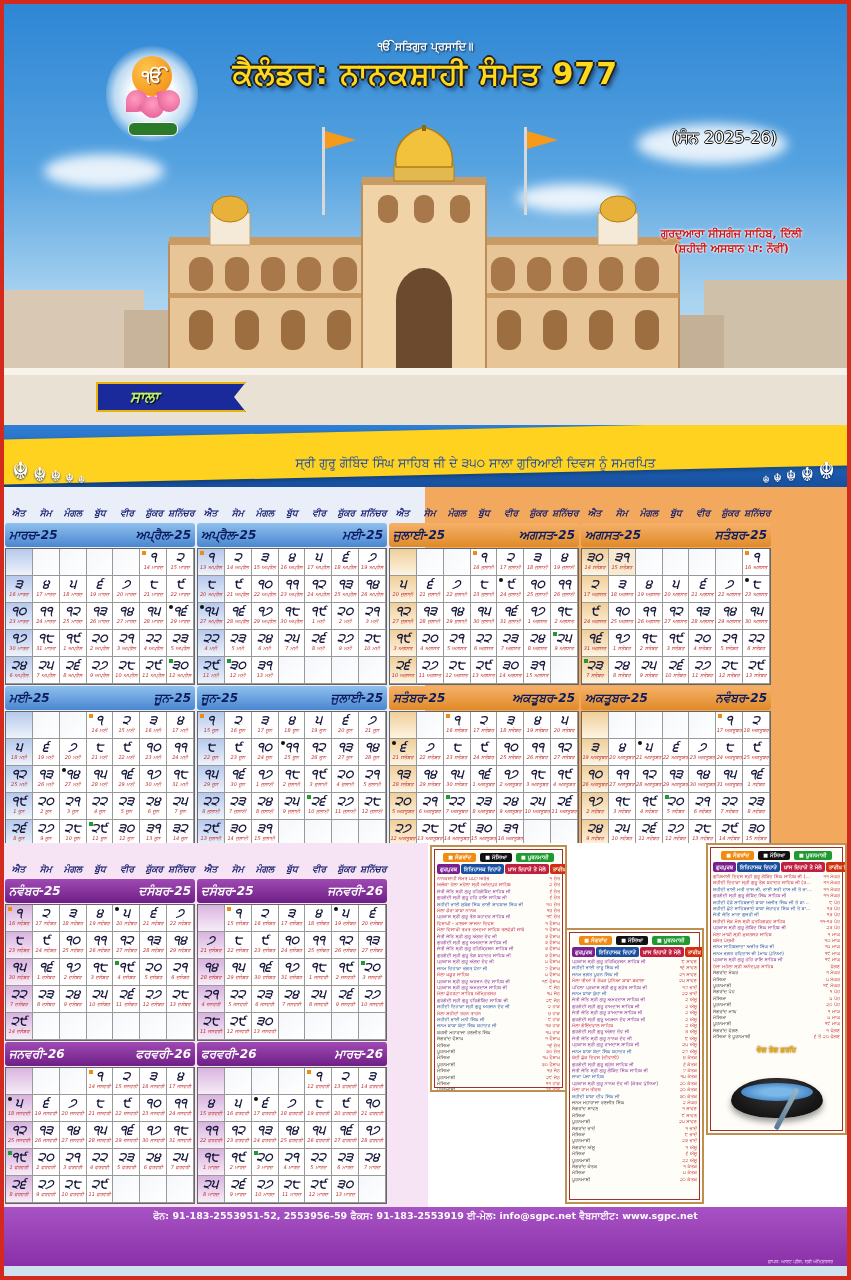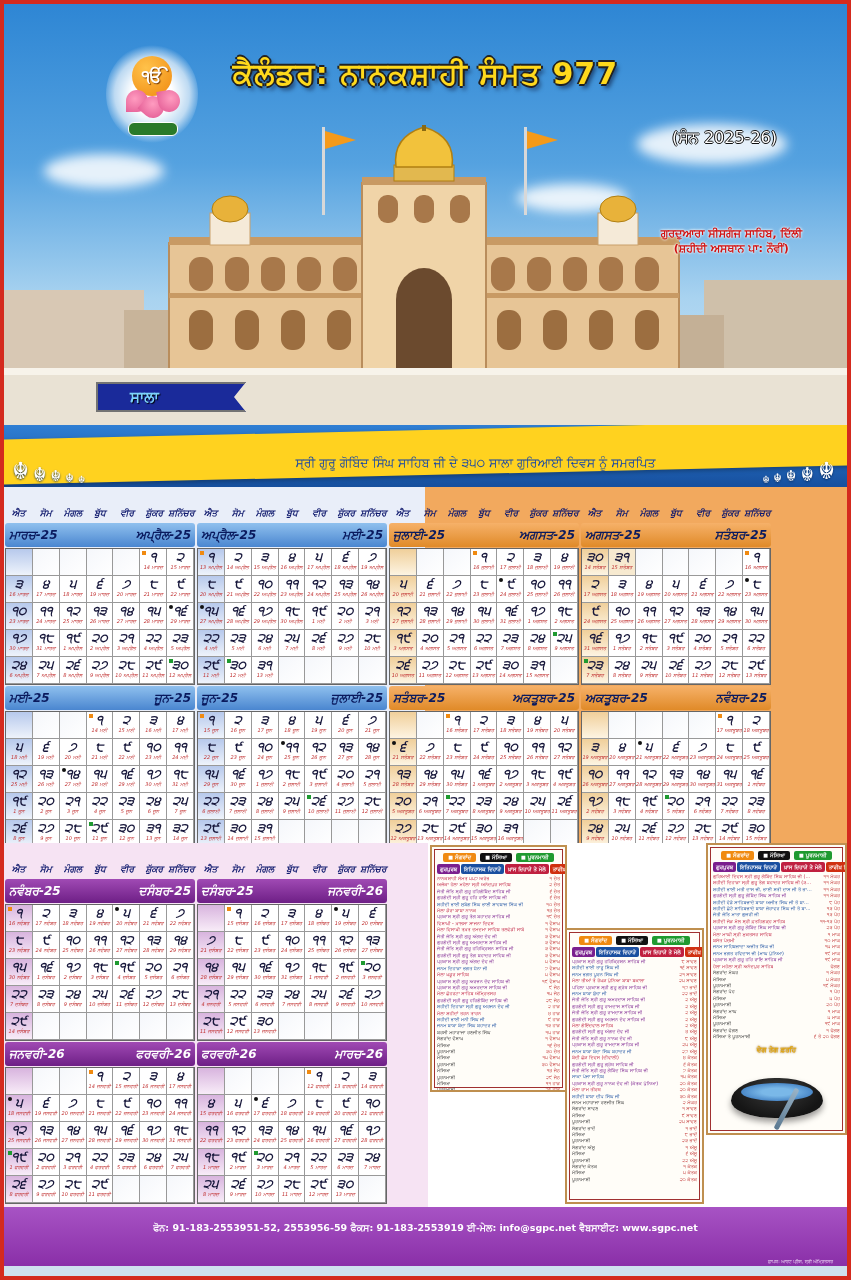--- a/index.html
+++ b/index.html
@@ -25,23 +25,23 @@
   .logo .sun{position:absolute;left:26px;top:12px;width:40px;height:40px;border-radius:50%;
       background:radial-gradient(circle at 35% 30%,#ffc24a,#f08a10);display:flex;align-items:center;
       justify-content:center;color:#fff;font-size:17px;font-weight:bold;text-shadow:1px 1px 1px #7a3b00;}
   .logo .petal{position:absolute;width:22px;height:22px;border-radius:50% 50% 50% 0;
       background:radial-gradient(circle at 40% 40%,#ff9cc0,#e05590);}
   .logo .ribbon{position:absolute;left:22px;top:78px;width:48px;height:12px;border-radius:6px;
       background:#2a7a2a;border:1px solid #fff;}
   
   .medal{position:absolute;left:44px;top:362px;width:230px;height:62px;z-index:5;}
   .medal .ribbon{position:absolute;left:48px;top:16px;width:150px;height:30px;background:#1a2a9a;
-      border:2px solid #737373;color:#7dd3fc;font-weight:bold;font-size:15px;display:flex;
+      border:2px solid #eab308;color:#bef264;font-weight:bold;font-size:15px;display:flex;
       align-items:center;padding-left:32px;box-sizing:border-box;
-      clip-path:polygon(0 0,100% 0,92% 50%,100% 100%,0 100%);text-shadow:1px 1px 1px #000;}
+      clip-path:polygon(0 0,100% 0,92% 50%,100% 100%,0 100%);text-shadow:1px 1px 1px #000;font-style:italic;}
   .medal .coin{position:absolute;left:0;top:0;width:62px;height:62px;border-radius:50%;
       background:radial-gradient(circle at 38% 32%,#fff3b8,#f5cf4e 45%,#c9991f 85%);
       border:3px double #8a6a12;display:flex;align-items:center;justify-content:center;
       color:#cc1111;font-size:19px;font-weight:bold;box-shadow:0 0 0 3px #e8c44a,2px 3px 6px rgba(0,0,0,.4);}
   
   .banner{position:absolute;left:0;top:421px;width:843px;height:62px;overflow:hidden;
           background:linear-gradient(#2f7fd4,#164f9e);}
   .banner .band{position:absolute;left:-12px;right:-12px;top:5px;height:45px;background:#ffd21f;
           transform:rotate(-1.3deg);border-radius:8px;box-shadow:0 2px 4px rgba(0,0,0,.3);}
   .banner .l1{position:absolute;left:120px;right:16px;top:10px;text-align:center;color:#1445a8;
@@ -112,21 +112,21 @@
         box-shadow:0 4px 6px rgba(0,0,0,.4);}
   .bowl::before{content:"";position:absolute;left:10px;top:5px;width:72px;height:18px;border-radius:50%;
         background:radial-gradient(ellipse,#7ab8e8 30%,#4a88c8 70%,#2a5888);}
   .ladle{position:absolute;left:58%;top:8px;width:5px;height:46px;background:linear-gradient(#9ab4c8,#5a7890);
         transform:rotate(28deg);border-radius:2px;}
   
   .footer{position:absolute;left:0;top:1203px;width:843px;height:59px;text-align:center;
           background:linear-gradient(#a753c4,#8a2fa8);}
   .footer .pub{margin-top:5px;color:#ffe23a;font-size:16.5px;font-weight:bold;
           text-shadow:1px 1px 1px #000,-1px 0 #000,0 -1px #000;}
-  .footer .contact{margin-top:15px;color:#fff;font-size:9.5px;font-weight:bold;}
+  .footer .contact{margin-top:3px;color:#fff;font-size:9.5px;font-weight:bold;}
   .footer .printer{position:absolute;right:14px;bottom:2px;color:#f3dffa;font-size:4.5px;}
   .bottom-strip{position:absolute;left:0;top:1262px;width:843px;height:12px;background:#cfe0ee;}
 </style>
 </head>
 <body>
 
 <div class="poster">
 
   <div class="photo">
     <div class="cloud" style="left:40px;top:150px;width:120px;height:34px;"></div>
@@ -180,20 +180,21 @@
 
       <rect x="318" y="2" width="3" height="88" fill="#d8d8d8"></rect>
       <polygon points="321,6 352,15 321,24" fill="#f59a1a"></polygon>
       <rect x="520" y="2" width="3" height="88" fill="#d8d8d8"></rect>
       <polygon points="523,6 554,15 523,24" fill="#f59a1a"></polygon>
 
       <rect x="0" y="248" width="843" height="52" fill="#e9e2d4"></rect>
       <rect x="0" y="243" width="843" height="7" fill="#f7f3ea"></rect>
     </svg>
 
+    <div class="invocation">ੴ ਸਤਿਗੁਰ ਪ੍ਰਸਾਦਿ॥</div>
     <div class="main-title">ਕੈਲੰਡਰ: ਨਾਨਕਸ਼ਾਹੀ ਸੰਮਤ 977</div>
     <div class="year-note">(ਸੰਨ 2025-26)</div>
     <div class="gurdwara-cap">
       <span>ਗੁਰਦੁਆਰਾ ਸੀਸਗੰਜ ਸਾਹਿਬ, ਦਿੱਲੀ</span><br>
       <span>(ਸ਼ਹੀਦੀ ਅਸਥਾਨ ਪਾ: ਨੌਵੀਂ)</span>
     </div>
 
     <div class="logo">
       <div class="glow"></div>
       <div class="sun">ੴ</div>

